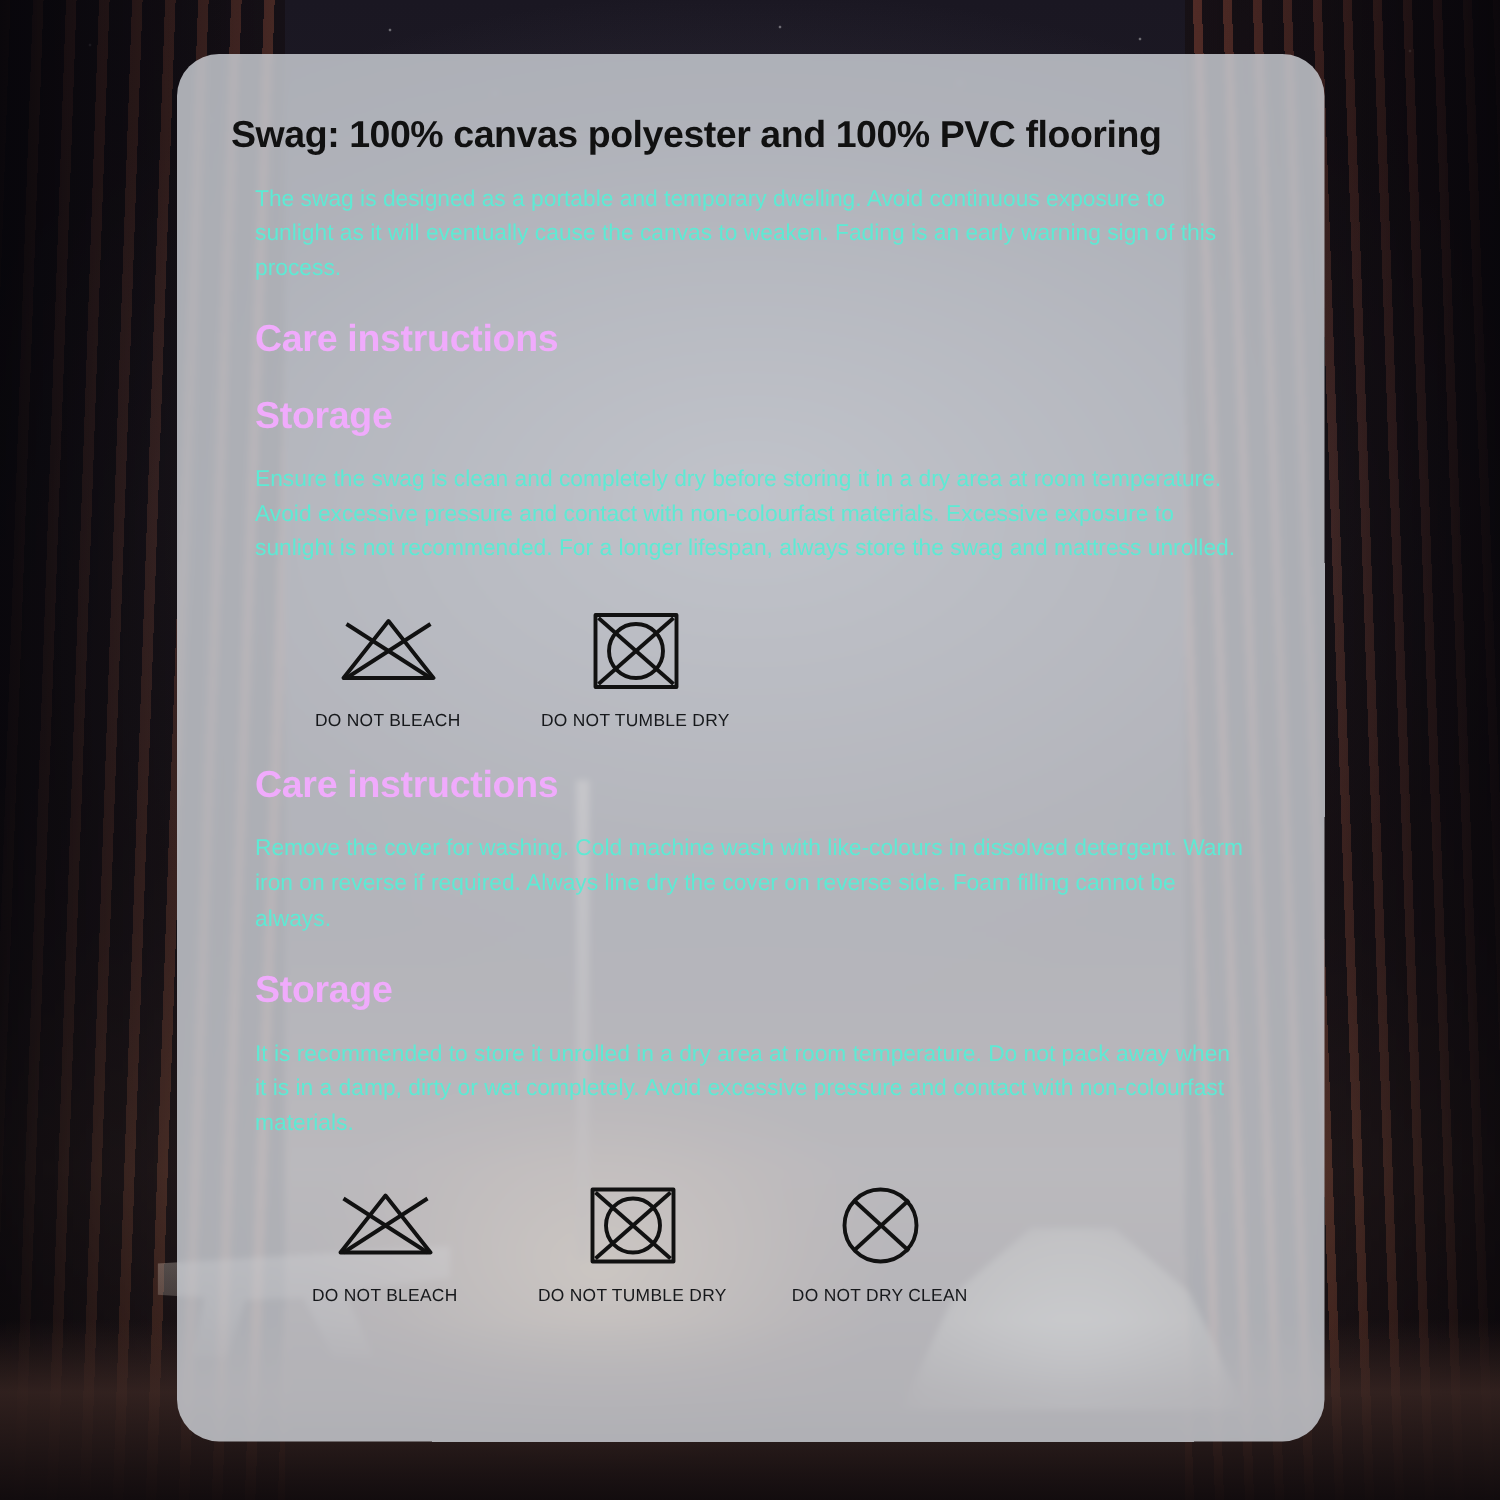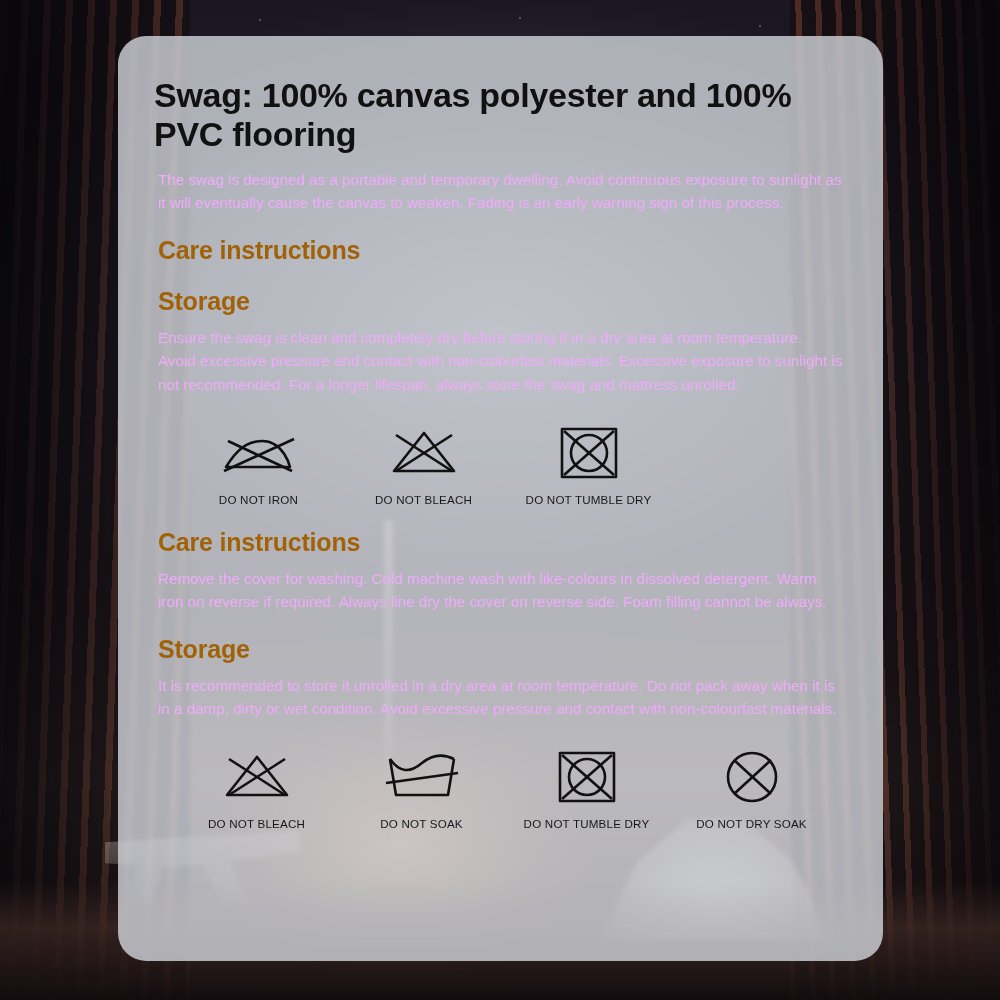--- a/index.html
+++ b/index.html
@@ -104,38 +104,38 @@
     border-radius: 28px;
     background: rgba(210, 214, 220, 0.80);
     backdrop-filter: blur(2px);
     box-sizing: border-box;
     padding: 40px 36px 20px 36px;
     overflow: hidden;
   }
 
   h1.title {
     margin: 0 0 14px 0;
-    font-size: 34px;
+    font-size: 25px;
     font-weight: 800;
     color: #111111;
     letter-spacing: -0.3px;
     line-height: 1.15;
   }
   h2.section {
-    margin: 22px 0 10px 4px;
+    margin: 22px 0 10px 16px;
     font-size: 25px;
     font-weight: 800;
-    color: #a16207;
+    color: #f0abfc;
     letter-spacing: -0.2px;
   }
   p.body {
-    margin: 4px;
+    margin: 16px;
     font-size: 15.2px;
     line-height: 1.52;
-    color: #f0abfc;
+    color: #5eead4;
   }
 
   
   .symbol-row {
     display: flex;
     align-items: flex-start;
     margin: 26px 0 4px 0;
   }
   .symbol {
     width: 165px;
@@ -180,30 +180,20 @@
     <h1 class="title">Swag: 100% canvas polyester and 100% PVC flooring</h1>
     <p class="body">The swag is designed as a portable and temporary dwelling. Avoid continuous exposure to sunlight as it will eventually cause the canvas to weaken. Fading is an early warning sign of this process.</p>
 
     <h2 class="section">Care instructions</h2>
 
     <h2 class="section">Storage</h2>
     <p class="body">Ensure the swag is clean and completely dry before storing it in a dry area at room temperature. Avoid excessive pressure and contact with non-colourfast materials. Excessive exposure to sunlight is not recommended. For a longer lifespan, always store the swag and mattress unrolled.</p>
 
     <div class="symbol-row row-offset-1">
 
-      <div class="symbol">
-        <div class="glyph">
-          <svg width="78" height="56" viewBox="0 0 78 56" fill="none" stroke="#111" stroke-width="2.6">
-            <path d="M6 42 H70 C70 42 64 16 42 16 C26 16 16 26 6 42 Z" stroke-linejoin="round"></path>
-            <line x1="4" y1="46" x2="74" y2="14"></line>
-            <line x1="8" y1="16" x2="72" y2="46"></line>
-          </svg>
-        </div>
-        <div class="caption">DO NOT IRON</div>
-      </div>
 
       <div class="symbol">
         <div class="glyph">
           <svg width="72" height="56" viewBox="0 0 72 56" fill="none" stroke="#111" stroke-width="2.6">
             <path d="M36 8 L66 46 H6 Z" stroke-linejoin="round"></path>
             <line x1="8" y1="10" x2="64" y2="46"></line>
             <line x1="64" y1="10" x2="8" y2="46"></line>
           </svg>
         </div>
         <div class="caption">DO NOT BLEACH</div>
@@ -221,45 +211,35 @@
         <div class="caption">DO NOT TUMBLE DRY</div>
       </div>
 
 
     </div>
 
     <h2 class="section">Care instructions</h2>
     <p class="body">Remove the cover for washing. Cold machine wash with like-colours in dissolved detergent. Warm iron on reverse if required. Always line dry the cover on reverse side. Foam filling cannot be always.</p>
 
     <h2 class="section">Storage</h2>
-    <p class="body">It is recommended to store it unrolled in a dry area at room temperature. Do not pack away when it is in a damp, dirty or wet condition. Avoid excessive pressure and contact with non-colourfast materials.</p>
+    <p class="body">It is recommended to store it unrolled in a dry area at room temperature. Do not pack away when it is in a damp, dirty or wet completely. Avoid excessive pressure and contact with non-colourfast materials.</p>
 
     <div class="symbol-row row-offset-2">
 
       <div class="symbol">
         <div class="glyph">
           <svg width="72" height="56" viewBox="0 0 72 56" fill="none" stroke="#111" stroke-width="2.6">
             <path d="M36 8 L66 46 H6 Z" stroke-linejoin="round"></path>
             <line x1="8" y1="10" x2="64" y2="46"></line>
             <line x1="64" y1="10" x2="8" y2="46"></line>
           </svg>
         </div>
         <div class="caption">DO NOT BLEACH</div>
       </div>
 
-      <div class="symbol">
-        <div class="glyph">
-          <svg width="76" height="56" viewBox="0 0 76 56" fill="none" stroke="#111" stroke-width="2.6">
-            <path d="M6 10 L12 46 H64 L70 10" stroke-linejoin="round"></path>
-            <path d="M6 10 C16 24 26 24 38 14 C50 4 62 6 70 10"></path>
-            <line x1="2" y1="34" x2="74" y2="24"></line>
-          </svg>
-        </div>
-        <div class="caption">DO NOT SOAK</div>
-      </div>
 
       <div class="symbol">
         <div class="glyph">
           <svg width="66" height="60" viewBox="0 0 66 60" fill="none" stroke="#111" stroke-width="2.6">
             <rect x="6" y="6" width="54" height="48" stroke-linejoin="round"></rect>
             <circle cx="33" cy="30" r="18"></circle>
             <line x1="8" y1="8" x2="58" y2="52"></line>
             <line x1="58" y1="8" x2="8" y2="52"></line>
           </svg>
         </div>
@@ -267,19 +247,19 @@
       </div>
 
       <div class="symbol">
         <div class="glyph">
           <svg width="66" height="60" viewBox="0 0 66 60" fill="none" stroke="#111" stroke-width="2.6">
             <circle cx="33" cy="30" r="24"></circle>
             <line x1="15" y1="13" x2="52" y2="47"></line>
             <line x1="52" y1="13" x2="15" y2="47"></line>
           </svg>
         </div>
-        <div class="caption">DO NOT DRY SOAK</div>
+        <div class="caption">DO NOT DRY CLEAN</div>
       </div>
 
     </div>
 
   </div>
 </div>
 
 </body></html>

